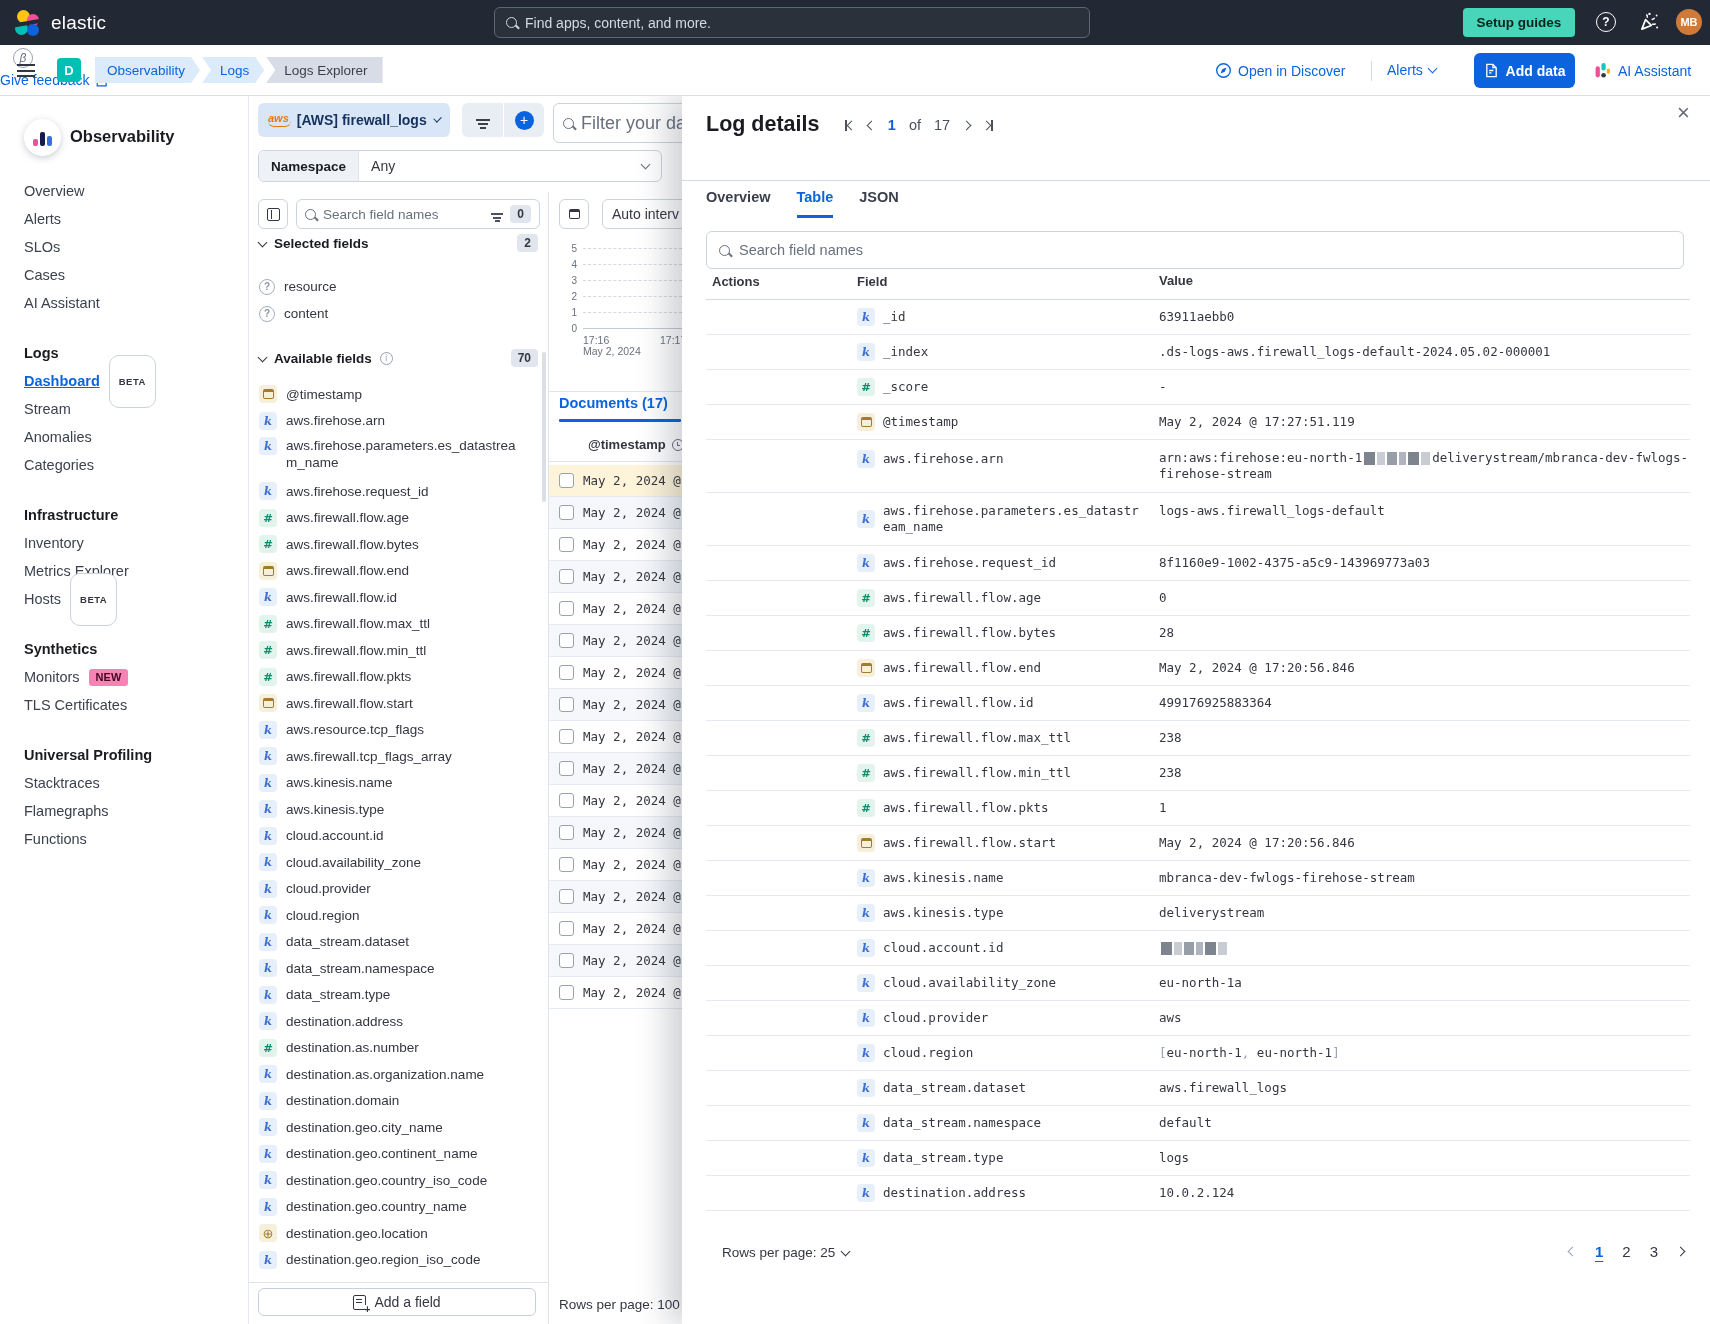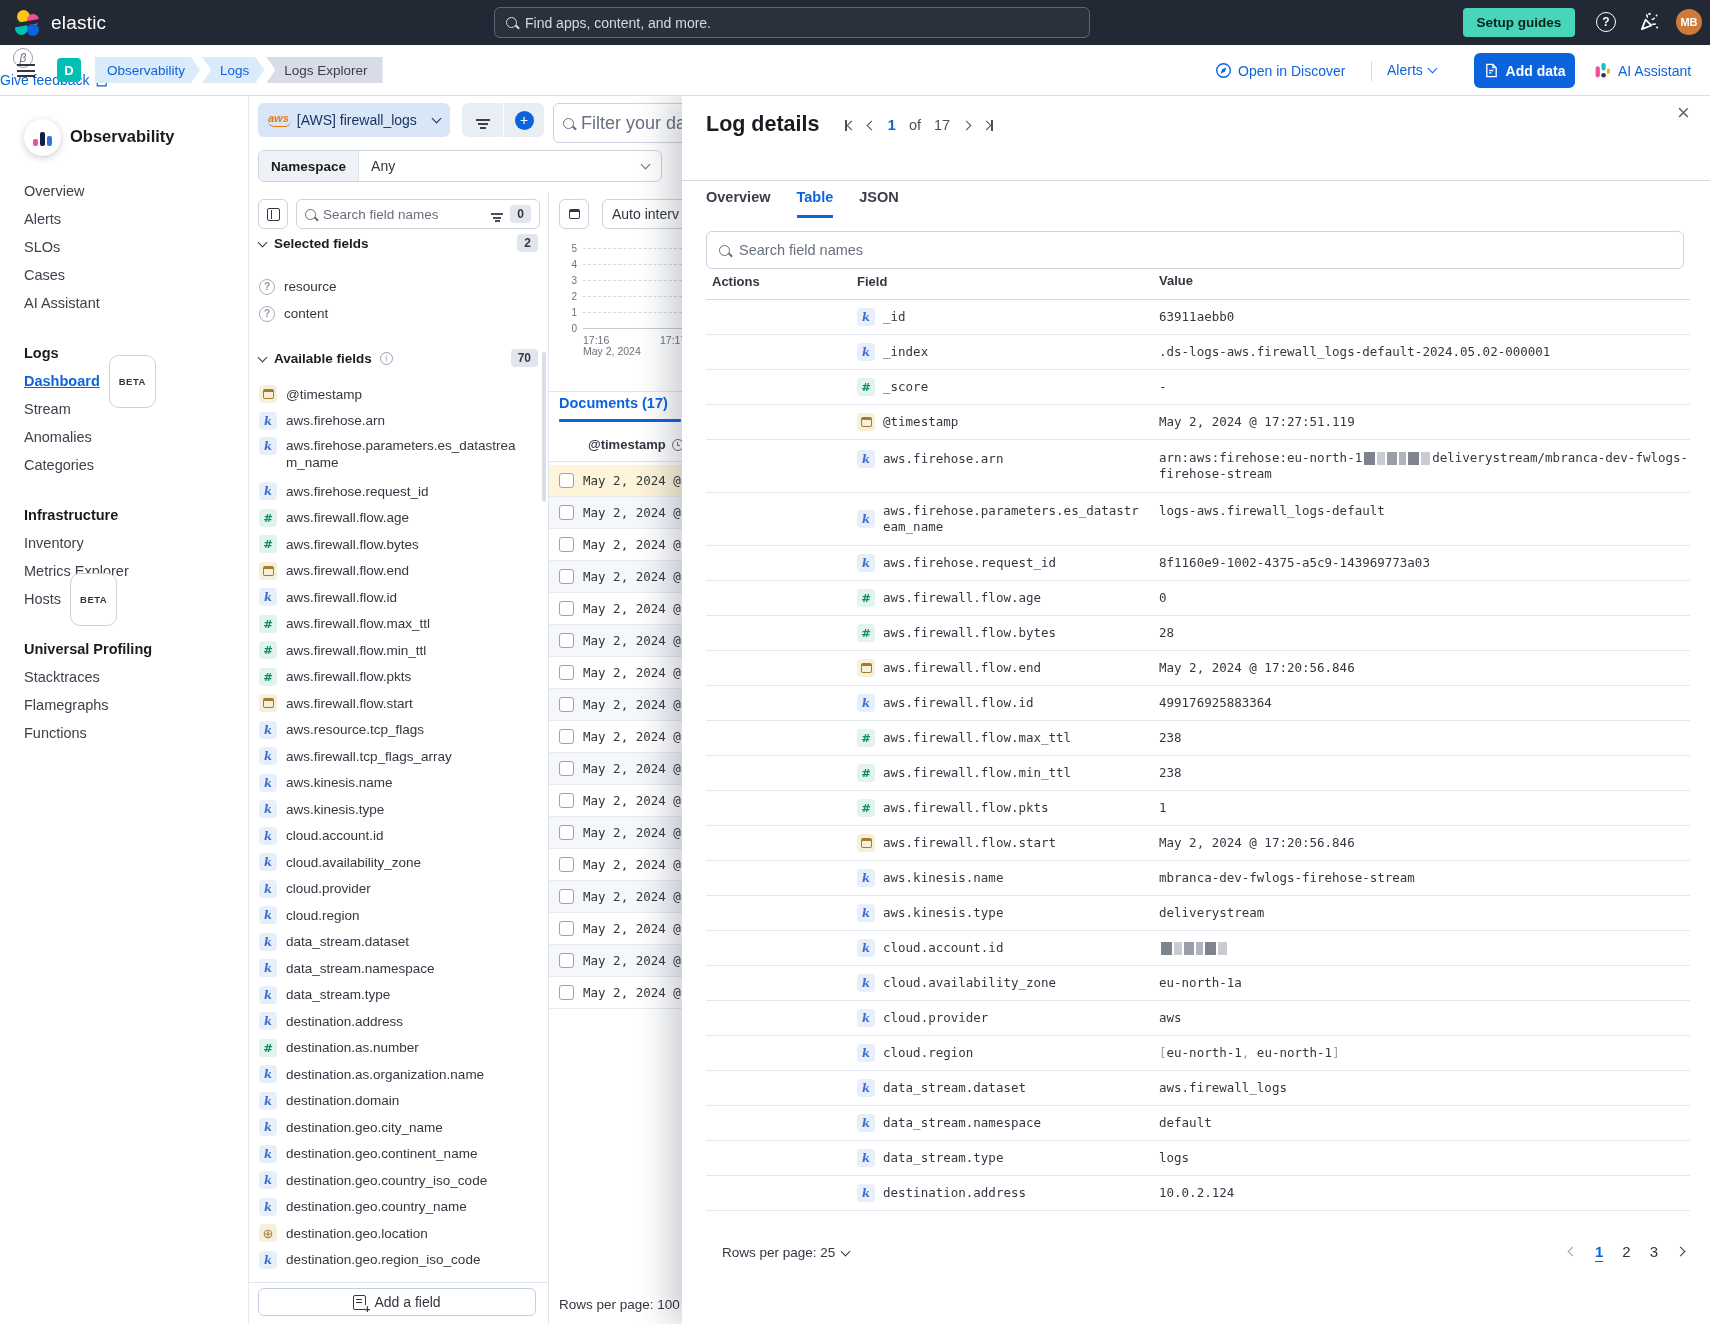--- a/index.html
+++ b/index.html
@@ -58,21 +58,21 @@
   .nav-head{height:28px;display:flex;align-items:center;font-size:14.5px;font-weight:bold;color:#1a1c21}
   .nav-section{margin-top:22px}
   .badge-beta{border:1px solid #cbd2dd;border-radius:10px;background:#fff;font-size:9.5px;font-weight:bold;color:#343741;padding:20px 9px;letter-spacing:.5px}
   .badge-new{background:#f584b5;border-radius:3px;font-size:11px;font-weight:bold;color:#42081f;padding:2.5px 7px}
 
   
   .middle{position:absolute;left:248px;top:96px;width:434px;height:1228px;background:#fff;border-left:1px solid #e4e8f0;z-index:5}
   .ds-pill{position:absolute;left:9px;top:7px;width:192px;height:34px;background:#d8e6f8;border-radius:6px;display:flex;align-items:center;padding:0 10px;gap:8px;cursor:pointer}
   .aws{font-size:11px;font-weight:bold;font-style:italic;color:#e47911;position:relative;top:-2px}
   .aws::after{content:'';position:absolute;left:0;right:-2px;bottom:-3px;height:5px;border-bottom:1.6px solid #e47911;border-radius:0 0 9px 9px}
-  .ds-label{font-size:14px;font-weight:400;color:#16325c;flex:1;white-space:nowrap}
+  .ds-label{font-size:14px;font-weight:700;color:#16325c;flex:1;white-space:nowrap}
   .ds-pill .chv{color:#16325c}
   .btn-group{position:absolute;left:213px;top:7px;width:82px;height:34px;background:#e9edf4;border-radius:6px;display:flex;overflow:hidden}
   .bg-half{width:41px;display:flex;align-items:center;justify-content:center;cursor:pointer}
   .bg-half+.bg-half{border-left:1px solid #fff}
   .i-filter{width:14px;height:2px;background:#3a3f4a;position:relative}
   .i-filter::before{content:'';position:absolute;left:2px;top:4px;width:10px;height:2px;background:#3a3f4a}
   .i-filter::after{content:'';position:absolute;left:4px;top:8px;width:6px;height:2px;background:#3a3f4a}
   .i-plusc{width:19px;height:19px;border-radius:50%;background:#0b64dd;color:#fff;font-size:14px;line-height:1;display:flex;align-items:center;justify-content:center}
   .filter-input{position:absolute;left:304px;top:7px;width:160px;height:40px;background:#fff;border:1px solid #ccd3de;border-radius:6px;display:flex;align-items:center;padding:8px 9px;gap:7px;color:#69707d;font-size:18px;white-space:nowrap}
   .ns-row{position:absolute;left:9px;top:54px;width:404px;height:32px;border:1px solid #ccd3de;border-radius:6px;background:#fff;display:flex;align-items:center;overflow:hidden}
@@ -297,20 +297,30 @@
           </div>
           <div class="nav-item">
             <span class="nav-lbl">Metrics Explorer</span>
           </div>
           <div class="nav-item">
             <span class="nav-lbl">Hosts</span>
             <span class="badge-beta">BETA</span>
           </div>
         </div>
         <div class="nav-section">
+          <div class="nav-head">Synthetics</div>
+          <div class="nav-item">
+            <span class="nav-lbl">Monitors</span>
+            <span class="badge-new">NEW</span>
+          </div>
+          <div class="nav-item">
+            <span class="nav-lbl">TLS Certificates</span>
+          </div>
+        </div>
+        <div class="nav-section">
           <div class="nav-head">Universal Profiling</div>
           <div class="nav-item">
             <span class="nav-lbl">Stacktraces</span>
           </div>
           <div class="nav-item">
             <span class="nav-lbl">Flamegraphs</span>
           </div>
           <div class="nav-item">
             <span class="nav-lbl">Functions</span>
           </div>

